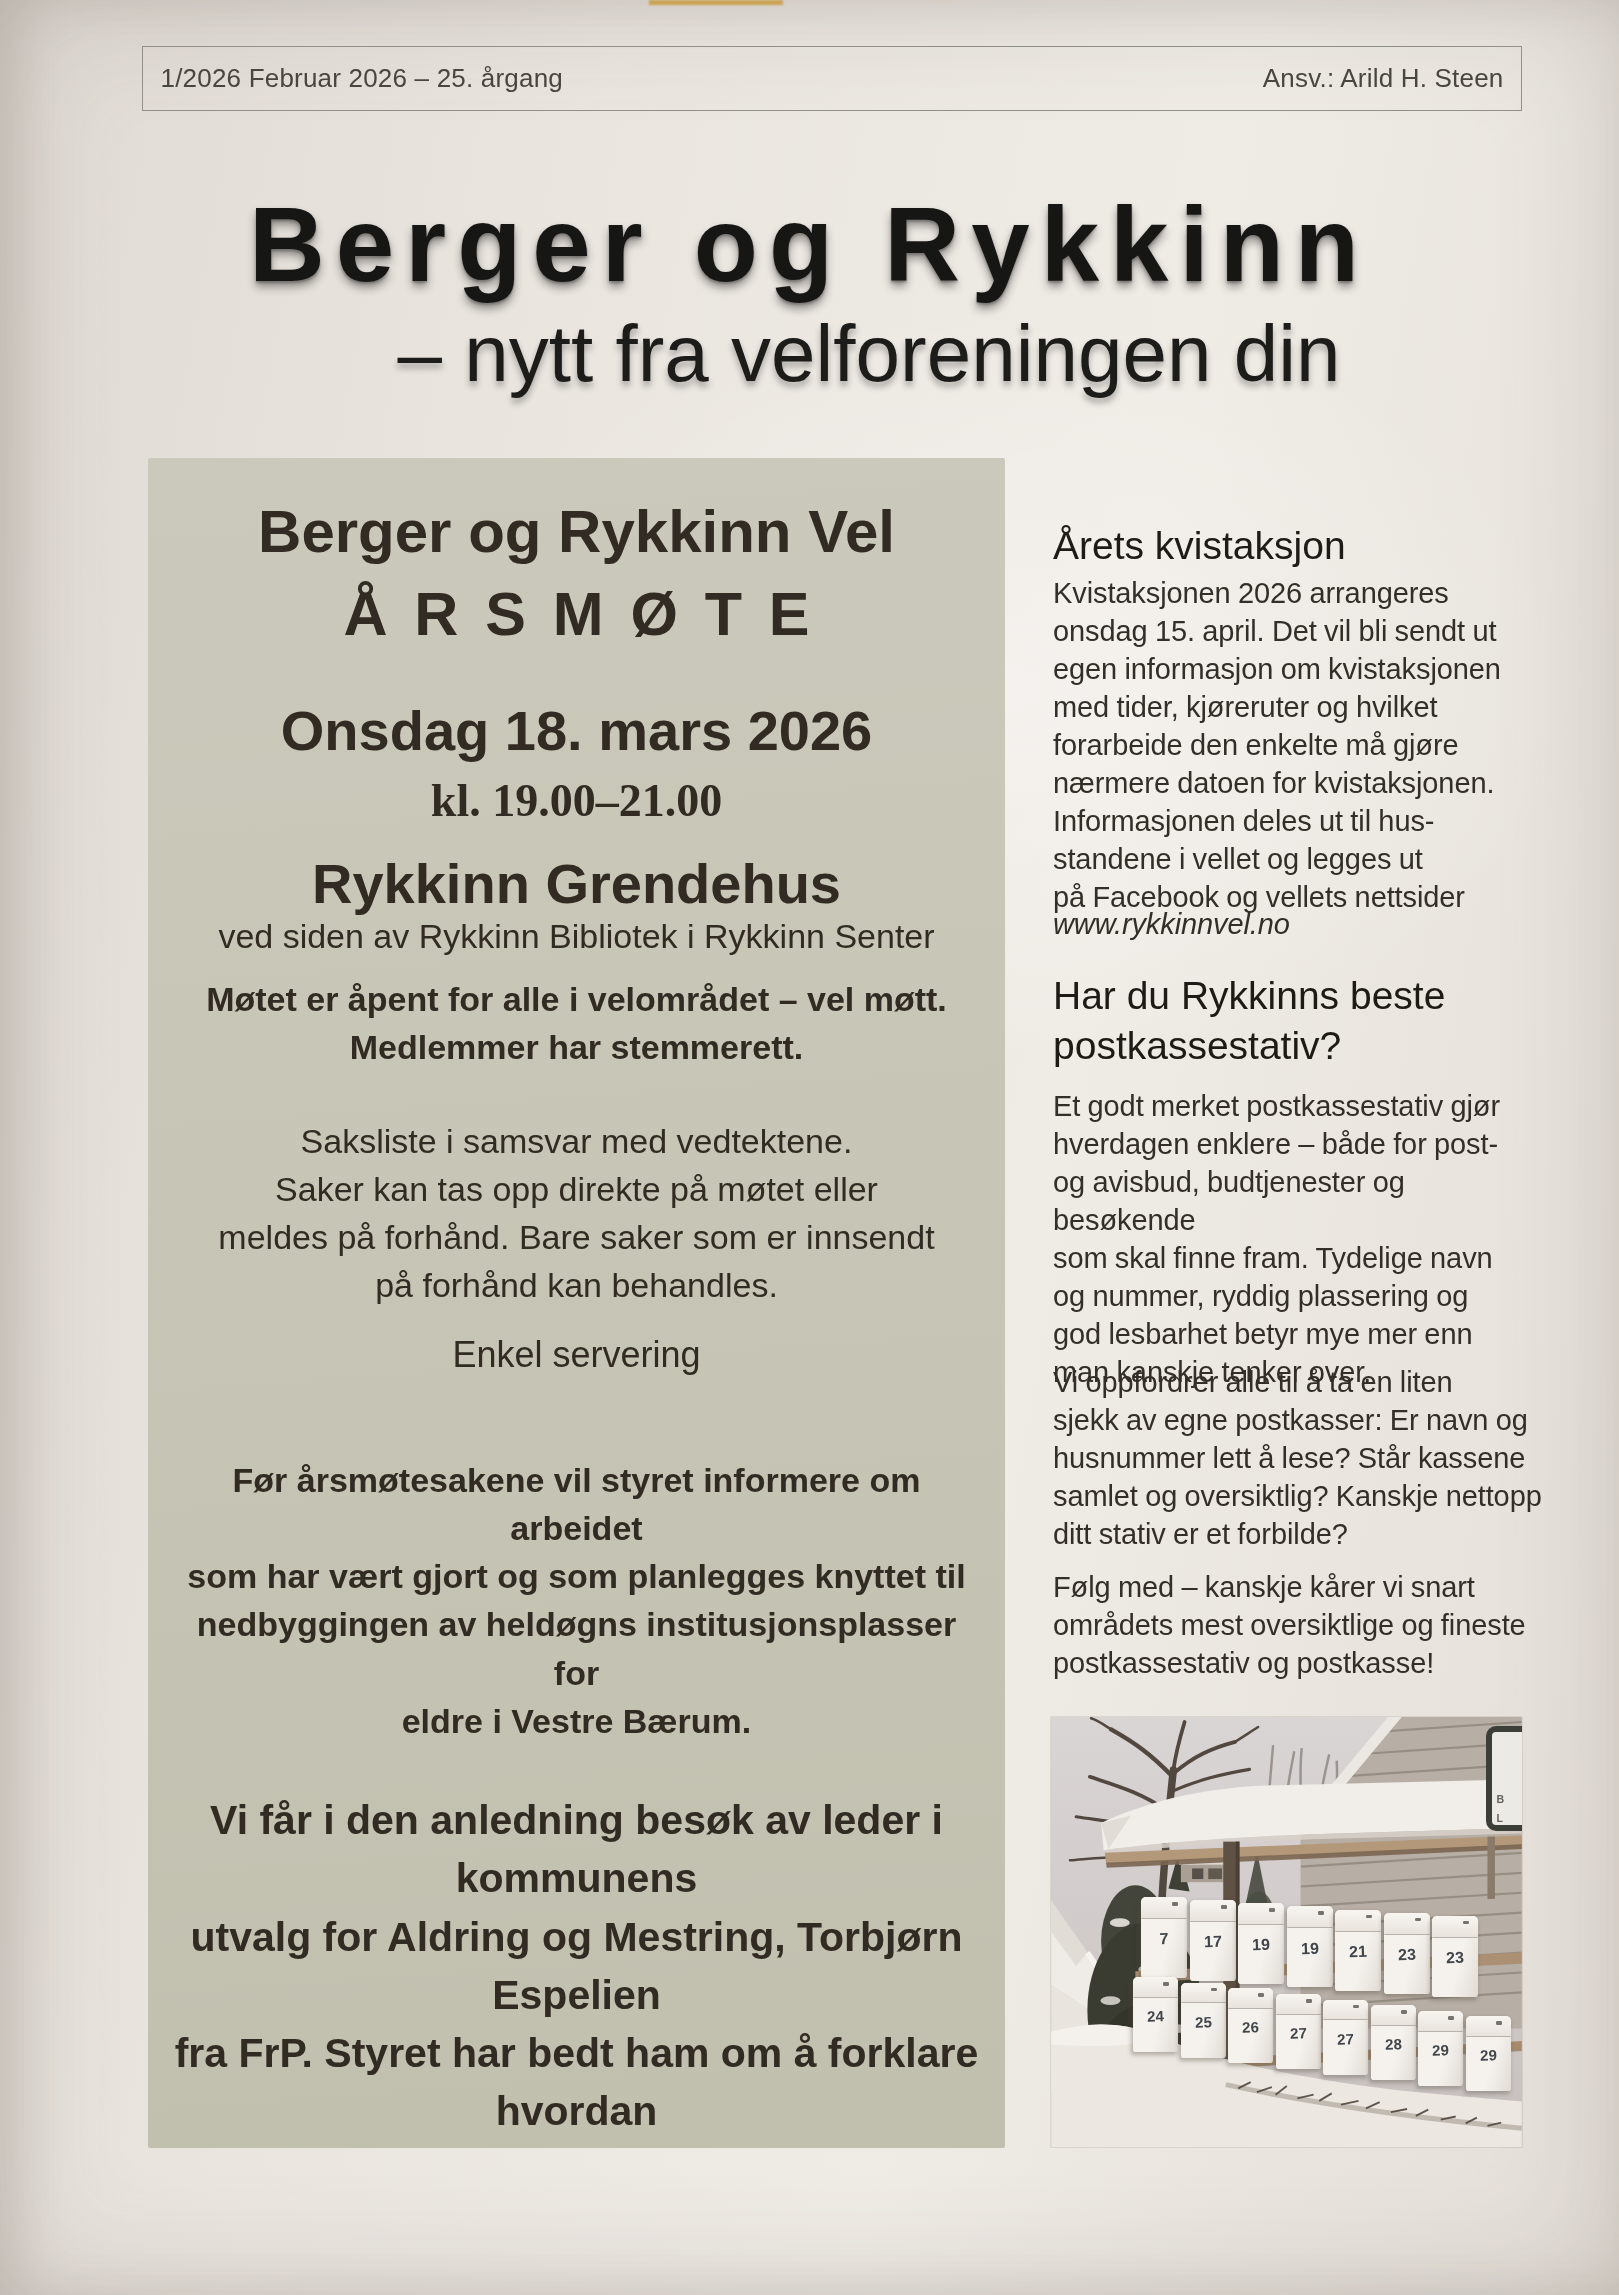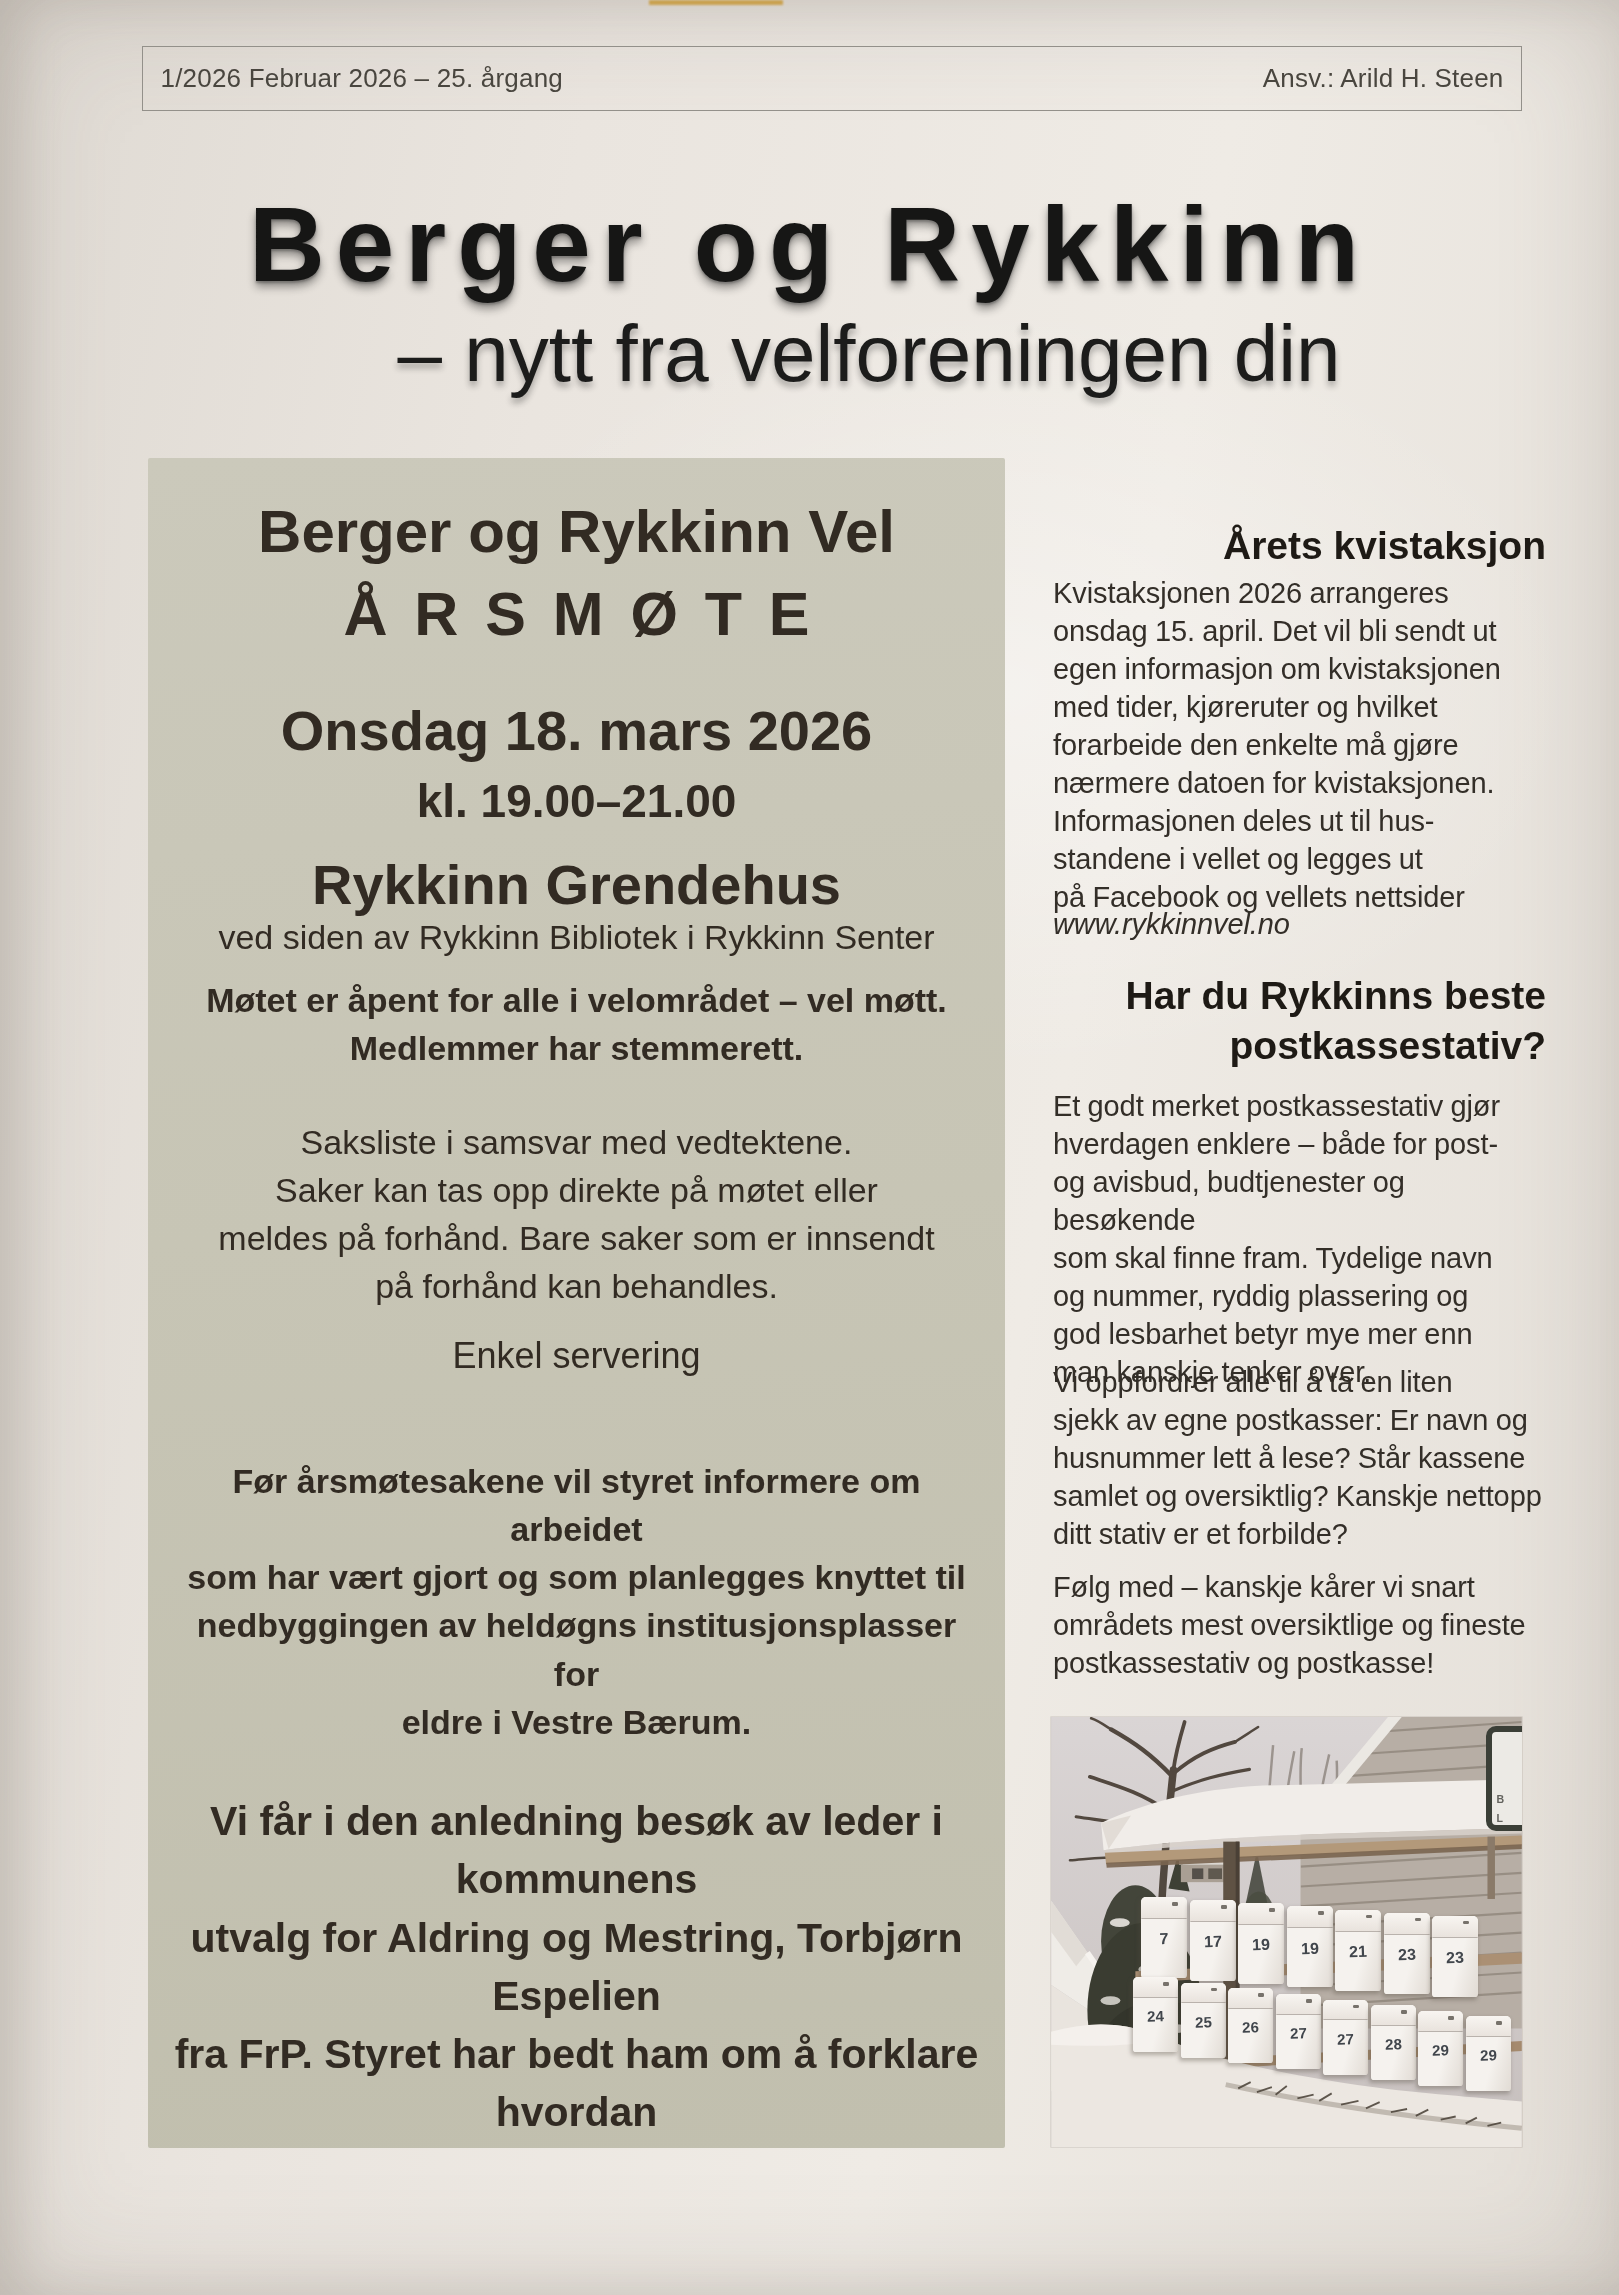--- a/index.html
+++ b/index.html
@@ -27,32 +27,32 @@
 
   
   .green-box{position:absolute;left:148px;top:458px;width:857px;height:1690px;box-sizing:border-box;
     background:linear-gradient(176deg,#cbc9bb 0%,#c7c5b5 45%,#c1bfae 100%);
     color:#322b23;text-align:center;padding:40px 26px 0;overflow:hidden;
     border-radius:1.9px;}
   .pre{white-space:pre-line;}
   .gb-org{font-size:60px;font-weight:700;line-height:1.12;}
   .gb-event{font-size:61px;font-weight:700;letter-spacing:.44em;text-indent:.44em;margin-top:13.7px;}
   .gb-date{font-size:56px;font-weight:700;margin-top:49px;}
-  .gb-time{font-size:46px;font-weight:700;margin-top:11.2px;}
+  .gb-time{font-size:46px;font-weight:700;margin-top:11.2px;font-family:Liberation Serif, serif;}
   .gb-venue{font-size:56px;font-weight:700;margin-top:24px;}
   .gb-venue-note{font-size:34px;margin-top:1px;}
   .gb-open{font-size:34px;font-weight:700;line-height:1.42;margin-top:19px;}
   .gb-agenda{font-size:34px;line-height:1.42;margin-top:45px;}
   .gb-catering{font-size:36px;margin-top:24px;}
   .gb-info1{font-size:34px;font-weight:700;line-height:1.42;margin-top:80px;}
   .gb-info2{font-size:41px;font-weight:700;line-height:1.42;margin-top:46px;}
 
   
   .rc{position:absolute;left:1053px;width:493px;color:#332e28;}
-  .rc-h{font-size:39px;font-weight:700;color:#1e1a15;line-height:1.28;text-align:right;}
+  .rc-h{font-size:39px;font-weight:400;color:#1e1a15;line-height:1.28;}
   .rc-p{font-size:29px;line-height:1.31;letter-spacing:-0.1px;word-spacing:-0.6px;}
   .kv-title{top:521px;}
   .kv-body{top:575px;}
   .kv-url{top:906px;font-style:italic;font-weight:500;}
   .pk-title{top:971px;}
   .pk-p1{top:1088px;}
   .pk-p2{top:1364px;}
   .pk-p3{top:1569px;}
 
   

